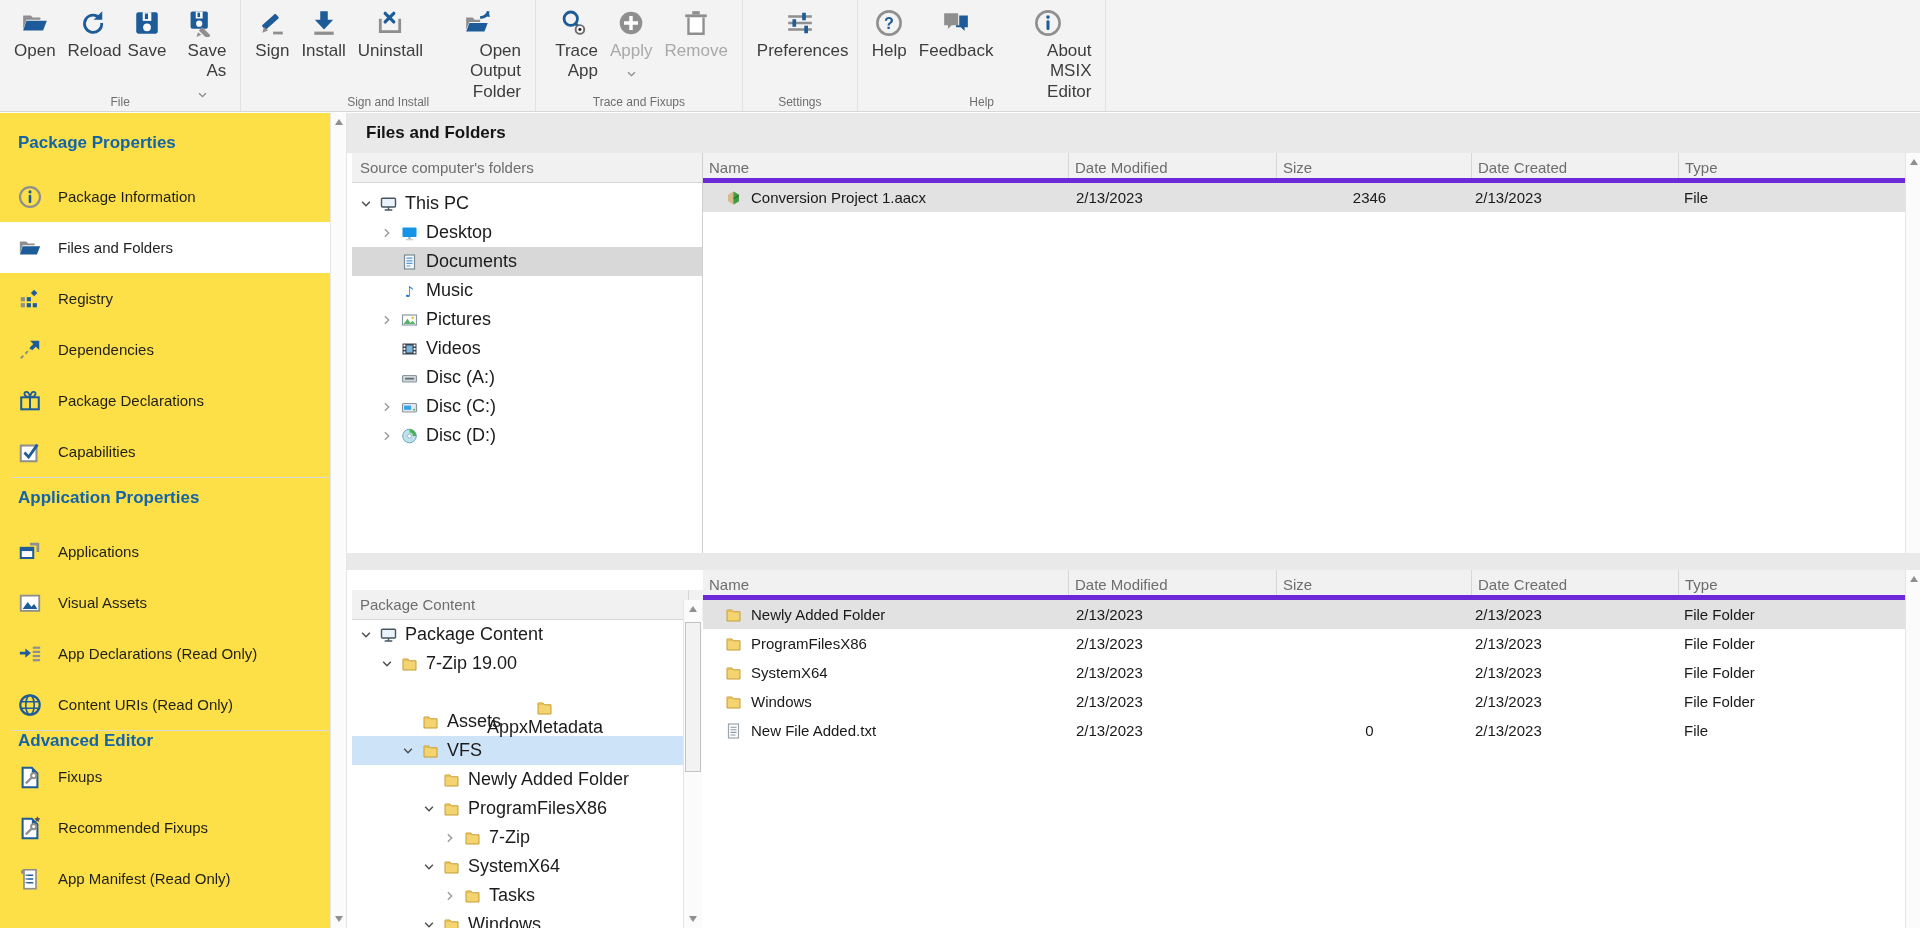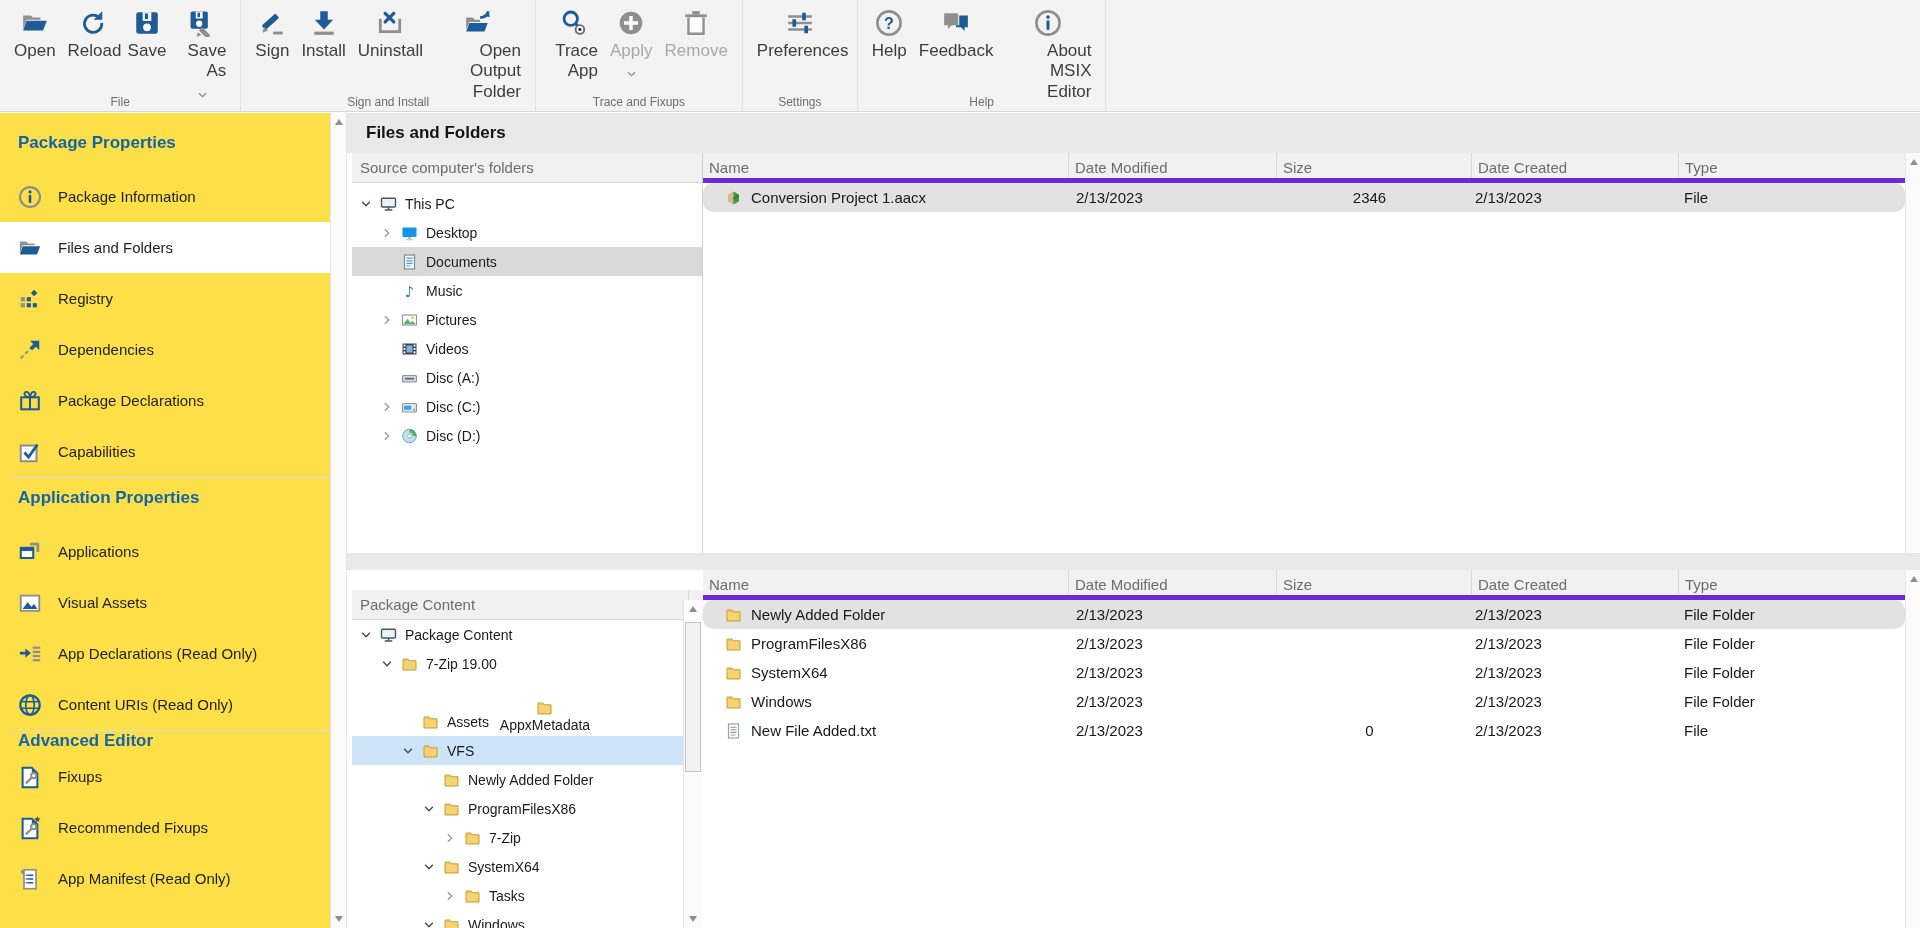--- a/index.html
+++ b/index.html
@@ -60,36 +60,36 @@
               color:#6d6d6d; font-size:15px; display:flex; align-items:center; }
   .tree-panel { position:absolute; background:#fff; border-right:1px solid #cfcfcf; }
   #tree-top   { left:5px; top:40px;  width:351px; height:400px; }
   #tree-bot   { left:5px; top:477px; width:356px; height:358px; }
   #tree-bot .pane-hdr .hdr-label { flex:1; }
   #tree-bot .pane-hdr .hdr-sbcell { width:19px; height:100%; border-left:1px solid #d7d7d7; }
   .tree-body { position:relative; }
   .tree-row { height:29px; display:flex; align-items:center; cursor:pointer; white-space:nowrap; }
   .tree-row .chev { width:20px; flex:0 0 20px; display:flex; align-items:center; justify-content:flex-start; }
   .tree-row .ticon { width:19px; flex:0 0 19px; display:flex; align-items:center; }
-  .tree-row .tlabel { margin-left:6px; font-size:14px; color:#1b1b1b; padding-right:6px; }
+  .tree-row .tlabel { margin-left:6px; font-size:18px; color:#1b1b1b; padding-right:6px; }
   .tree-row.sel-gray { background:#d8d8d8; }
   .tree-row.sel-blue { background:#cde3f7; }
   .phdr-pad { padding-left:8px; }
 
   .list-panel { position:absolute; left:356px; width:1202px; background:#fff; }
   #list-top { top:40px; height:400px; }
   #list-bot { top:457px; height:358px; }
   .list-hdr { display:flex; height:30px; background:#f1f1f1; border-bottom:5px solid #6d28d9; }
   .list-hdr .hcell { font-size:15px; color:#6d6d6d; line-height:29px; padding-left:6px;
                      overflow:hidden; white-space:nowrap; cursor:pointer; }
   .list-hdr .hcell + .hcell { border-left:1px solid #d7d7d7; }
   .col-name { width:365px; } .col-dm { width:208px; } .col-size { width:195px; }
   .col-dc { width:207px; } .col-type { width:227px; }
   .list-row { display:flex; height:29px; cursor:pointer; }
-  .list-row.selected { background:#e2e2e2;border-radius:10px; }
+  .list-row.selected { background:#e2e2e2; }
   .list-row .cell { font-size:15px; color:#191919; line-height:29px; white-space:nowrap; overflow:hidden; }
   .cell.name { display:flex; align-items:center; padding-left:22px; }
   .cell.name .ticon { width:19px; display:flex; align-items:center; }
   .cell.name .ntext { margin-left:7px; }
   .cell.dm { padding-left:8px; }
   .cell.size { text-align:center; padding-right:8px; }
   .cell.dc { padding-left:4px; }
   .cell.type { padding-left:6px; }
 
   #splitter-h { position:absolute; left:0; top:440px; width:1573px; height:17px; background:#e9e9e9; }

